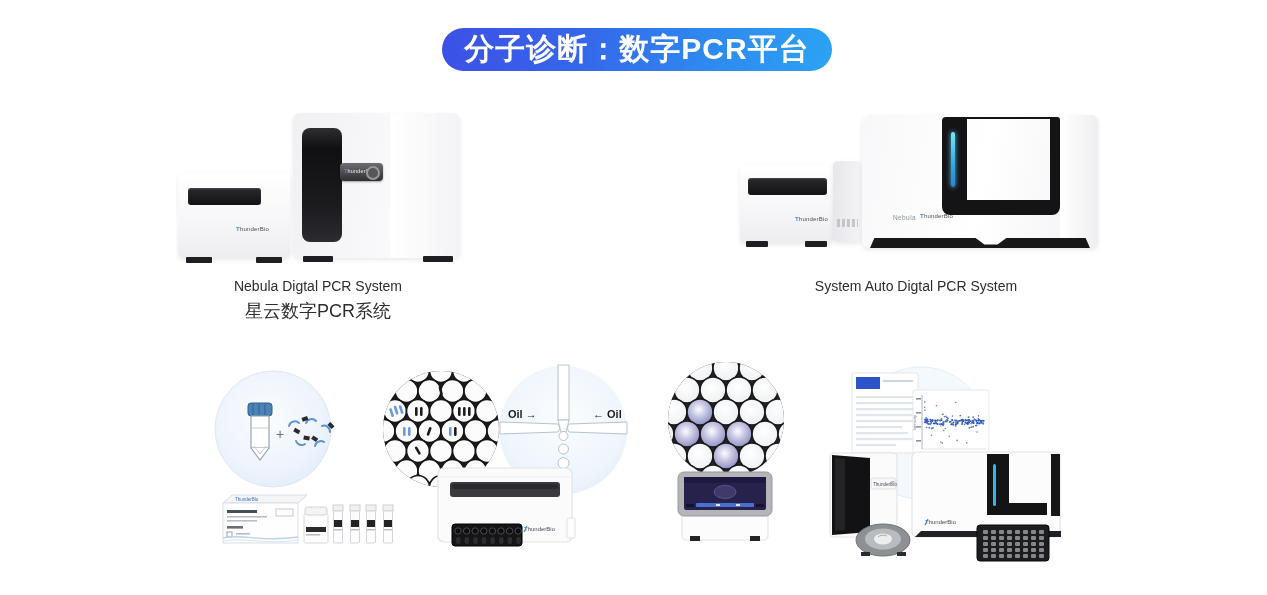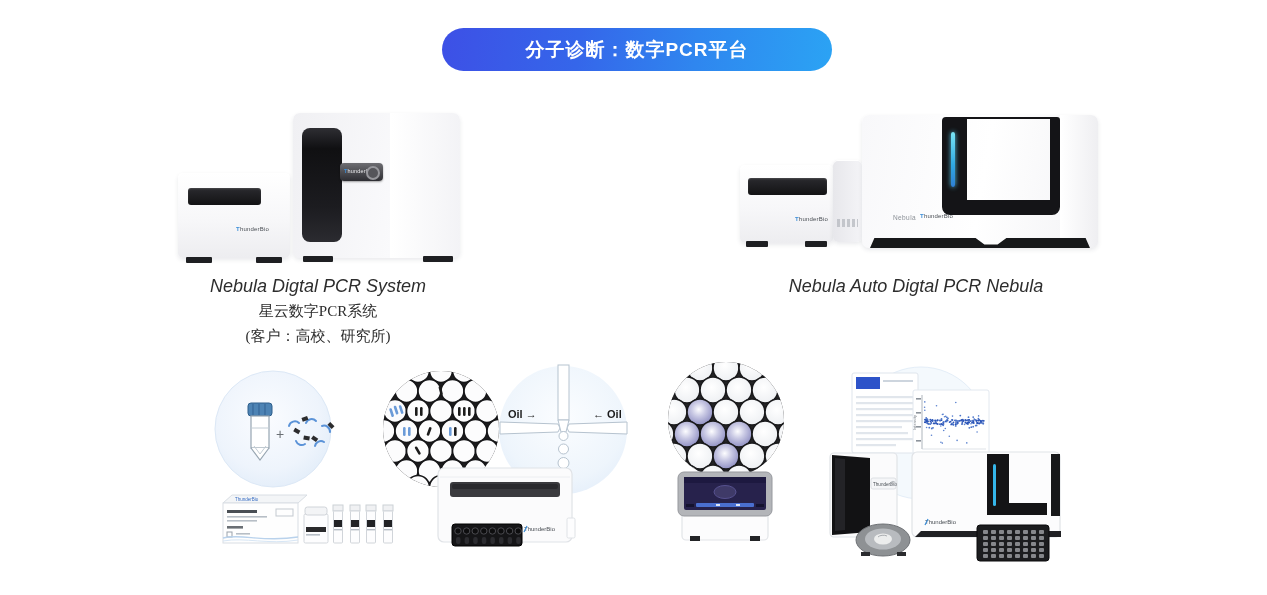--- a/index.html
+++ b/index.html
@@ -2,27 +2,27 @@
 <html><head>
 <meta charset="utf-8">
 <style>
   html,body{margin:0;padding:0;background:#fff;}
   body{font-family:"Liberation Sans",sans-serif;}
   .stage{position:relative;width:1267px;height:595px;background:#fff;overflow:hidden;}
 
   
   .banner{position:absolute;left:442px;top:28px;width:390px;height:43px;border-radius:22px;
     background:linear-gradient(97deg,#3d50e6 0%,#3566ea 35%,#2f86ef 65%,#2ba3f4 100%);
-    display:flex;align-items:center;justify-content:center;color:#fff;font-size:19px;
+    display:flex;align-items:center;justify-content:center;color:#fff;font-size:30px;
     font-weight:bold;letter-spacing:1px;}
 
   
   .cap{position:absolute;width:400px;text-align:center;color:#2d2d2d;}
-  .cap .en{font-size:18px;line-height:26px;font-style:italic;}
-  .cap .cn{font-size:15px;line-height:25px;font-family:Liberation Serif, serif;}
+  .cap .en{font-size:14px;line-height:26px;}
+  .cap .cn{font-size:18px;line-height:25px;}
   .capL{left:118px;top:273px;}
   .capR{left:716px;top:273px;}
 
   
   .abs{position:absolute;}
   .box{position:absolute;border-radius:5px;
     background:linear-gradient(180deg,#ffffff 0%,#f7f7f9 55%,#ededf0 100%);
     box-shadow:0 2px 4px rgba(40,50,70,.10), inset 0 1px 0 #fff;}
   .slot{position:absolute;background:linear-gradient(180deg,#2a2a2e,#121214);border-radius:3px;
     box-shadow:inset 0 1px 2px rgba(255,255,255,.15);}
@@ -101,24 +101,23 @@
       <div class="cyan" style="left:89px;top:17px;height:55px;"></div>
       <span class="nebulaTag" style="left:31px;top:99px;">Nebula</span>
       <span class="logo" style="position:absolute;left:58px;top:98px;">ThunderBio</span>
       <div class="base-notched" style="left:8px;bottom:0;width:220px;height:10px;"></div>
     </div>
   </div>
 
   <div class="cap capL">
     <div class="en">Nebula Digtal PCR System</div>
     <div class="cn">星云数字PCR系统</div>
-    <div class="cn">(客户：高校、研究所)</div>
   </div>
   <div class="cap capR">
-    <div class="en">Nebula Auto Digtal PCR Nebula</div>
+    <div class="en">System Auto Digtal PCR System</div>
   </div>
 
   <svg class="abs" style="left:190px;top:362px;" width="210" height="205" viewBox="0 0 210 205">
     <defs>
       <radialGradient id="bgBlue" cx="45%" cy="40%" r="65%">
         <stop offset="0%" stop-color="#fafcff"></stop>
           <stop offset="70%" stop-color="#eef4fc"></stop>
           <stop offset="100%" stop-color="#e2edf9"></stop>
       </radialGradient>
     </defs>

